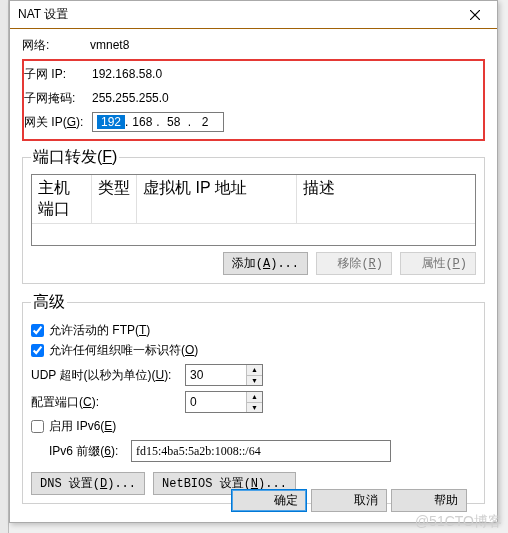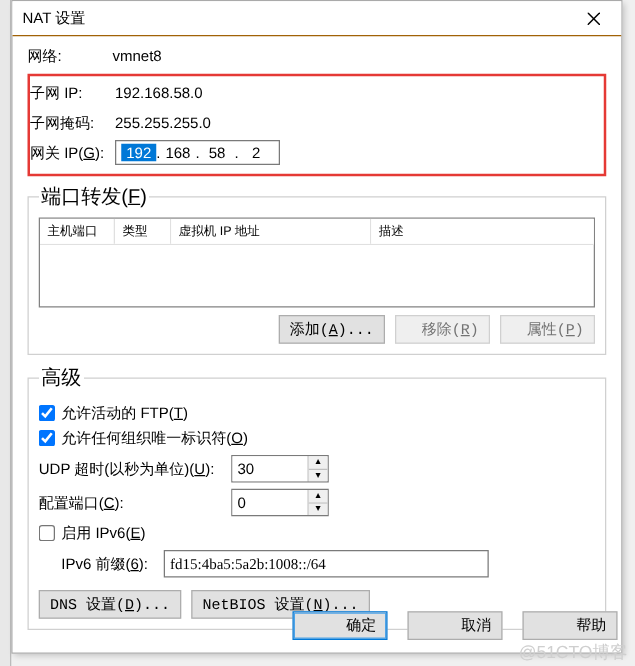--- a/index.html
+++ b/index.html
@@ -84,21 +84,21 @@
 }
 .table-head {
   display: flex;
   background: #fff;
   border-bottom: 1px solid #e0e0e0;
 }
 .table-head .th {
   padding: 3px 6px;
   border-right: 1px solid #e0e0e0;
   background: #fff;
-  font-size: 10px;
+  font-size: 16px;
 }
 .th1 { width: 60px; }
 .th2 { width: 45px; }
 .th3 { width: 160px; }
 .th4 { flex: 1; border-right: none !important; }
 .btn-row {
   display: flex;
   justify-content: flex-end;
   gap: 8px;
   margin-top: 6px;
@@ -157,23 +157,23 @@
 .textfield {
   border: 1px solid #7a7a7a;
   height: 22px;
   padding: 2px 4px;
   font-size: 12px;
   font-family: Liberation Serif, serif;
 }
 .bottom-bar {
   position: absolute;
   bottom: 10px;
-  right: 3px;
-  display: flex;
-  gap: 16px;
+  right: 30px;
+  display: flex;
+  gap: 4px;
 }
 .bottom-bar button.default {
   border: 1px solid #0078d7;
   box-shadow: inset 0 0 0 1px #4da3e8;
 }
 .underline { text-decoration: underline; }
 .watermark {
   position: absolute;
   right: 6px;
   bottom: 2px;

